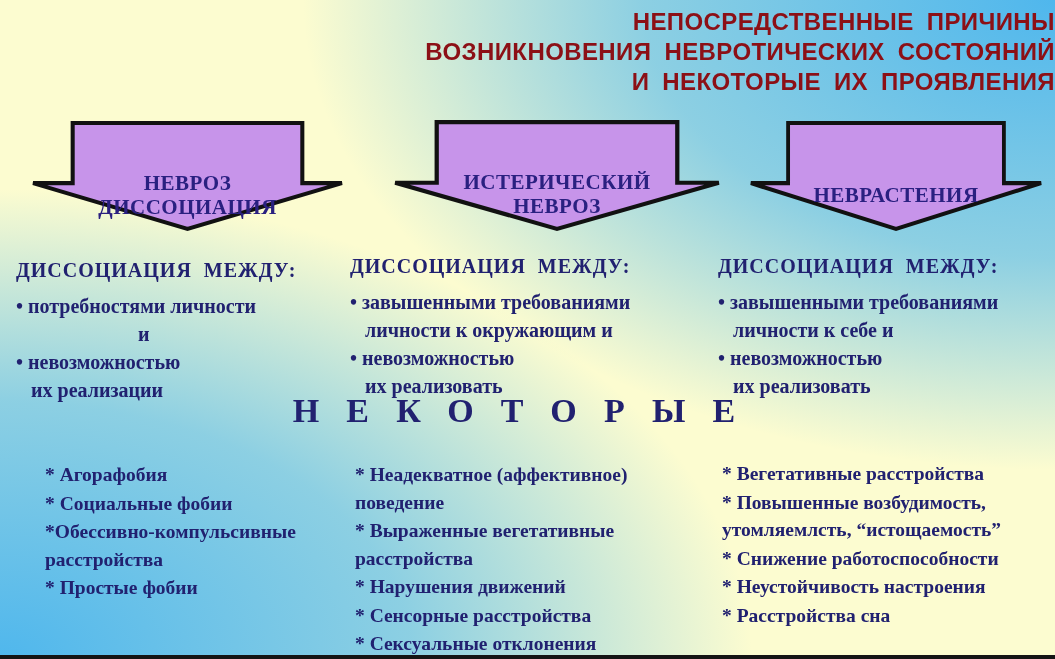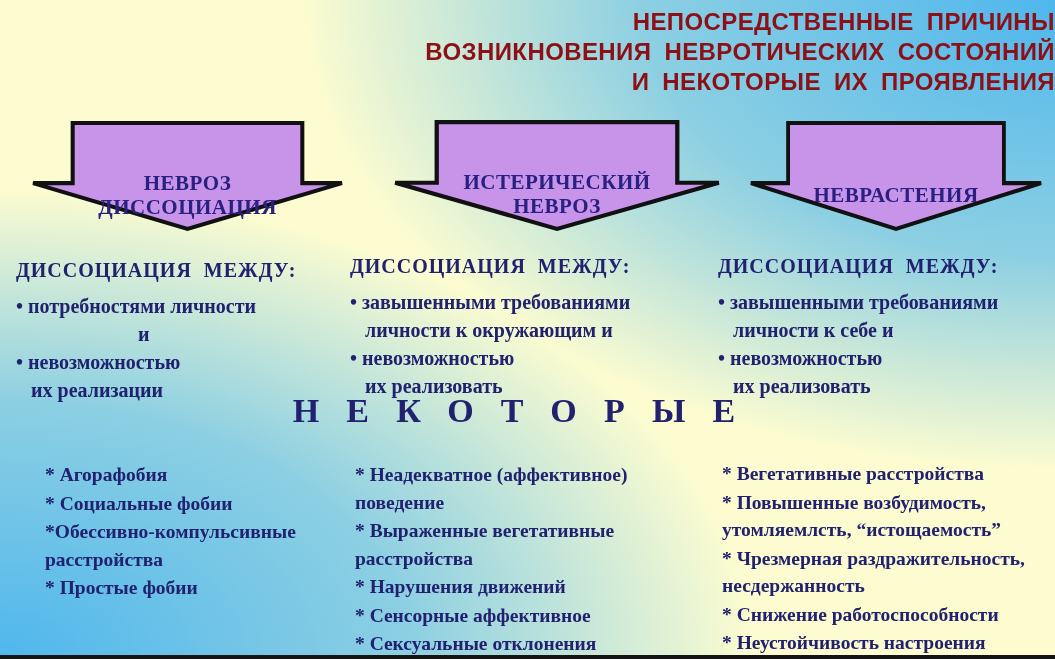--- a/index.html
+++ b/index.html
@@ -135,28 +135,27 @@
     <div class="item">* Агорафобия</div>
     <div class="item">* Социальные фобии</div>
     <div class="item">*Обессивно-компульсивные расстройства</div>
     <div class="item">* Простые фобии</div>
   </div>
 
   <div class="mlist" id="mlist2">
     <div class="item">* Неадекватное (аффективное) поведение</div>
     <div class="item">* Выраженные вегетативные расстройства</div>
     <div class="item">* Нарушения движений</div>
-    <div class="item">* Сенсорные аффективное</div>
+    <div class="item">* Сенсорные расстройства</div>
     <div class="item">* Сексуальные отклонения</div>
   </div>
 
   <div class="mlist" id="mlist3">
     <div class="item">* Вегетативные расстройства</div>
     <div class="item">* Повышенные возбудимость, утомляемлсть, “истощаемость”</div>
-    <div class="item">* Чрезмерная раздражительность, несдержанность</div>
     <div class="item">* Снижение работоспособности</div>
     <div class="item">* Неустойчивость настроения</div>
     <div class="item">* Расстройства сна</div>
   </div>
 
   <div class="bottom-bar"></div>
 
 </div>
 
 </body></html>

